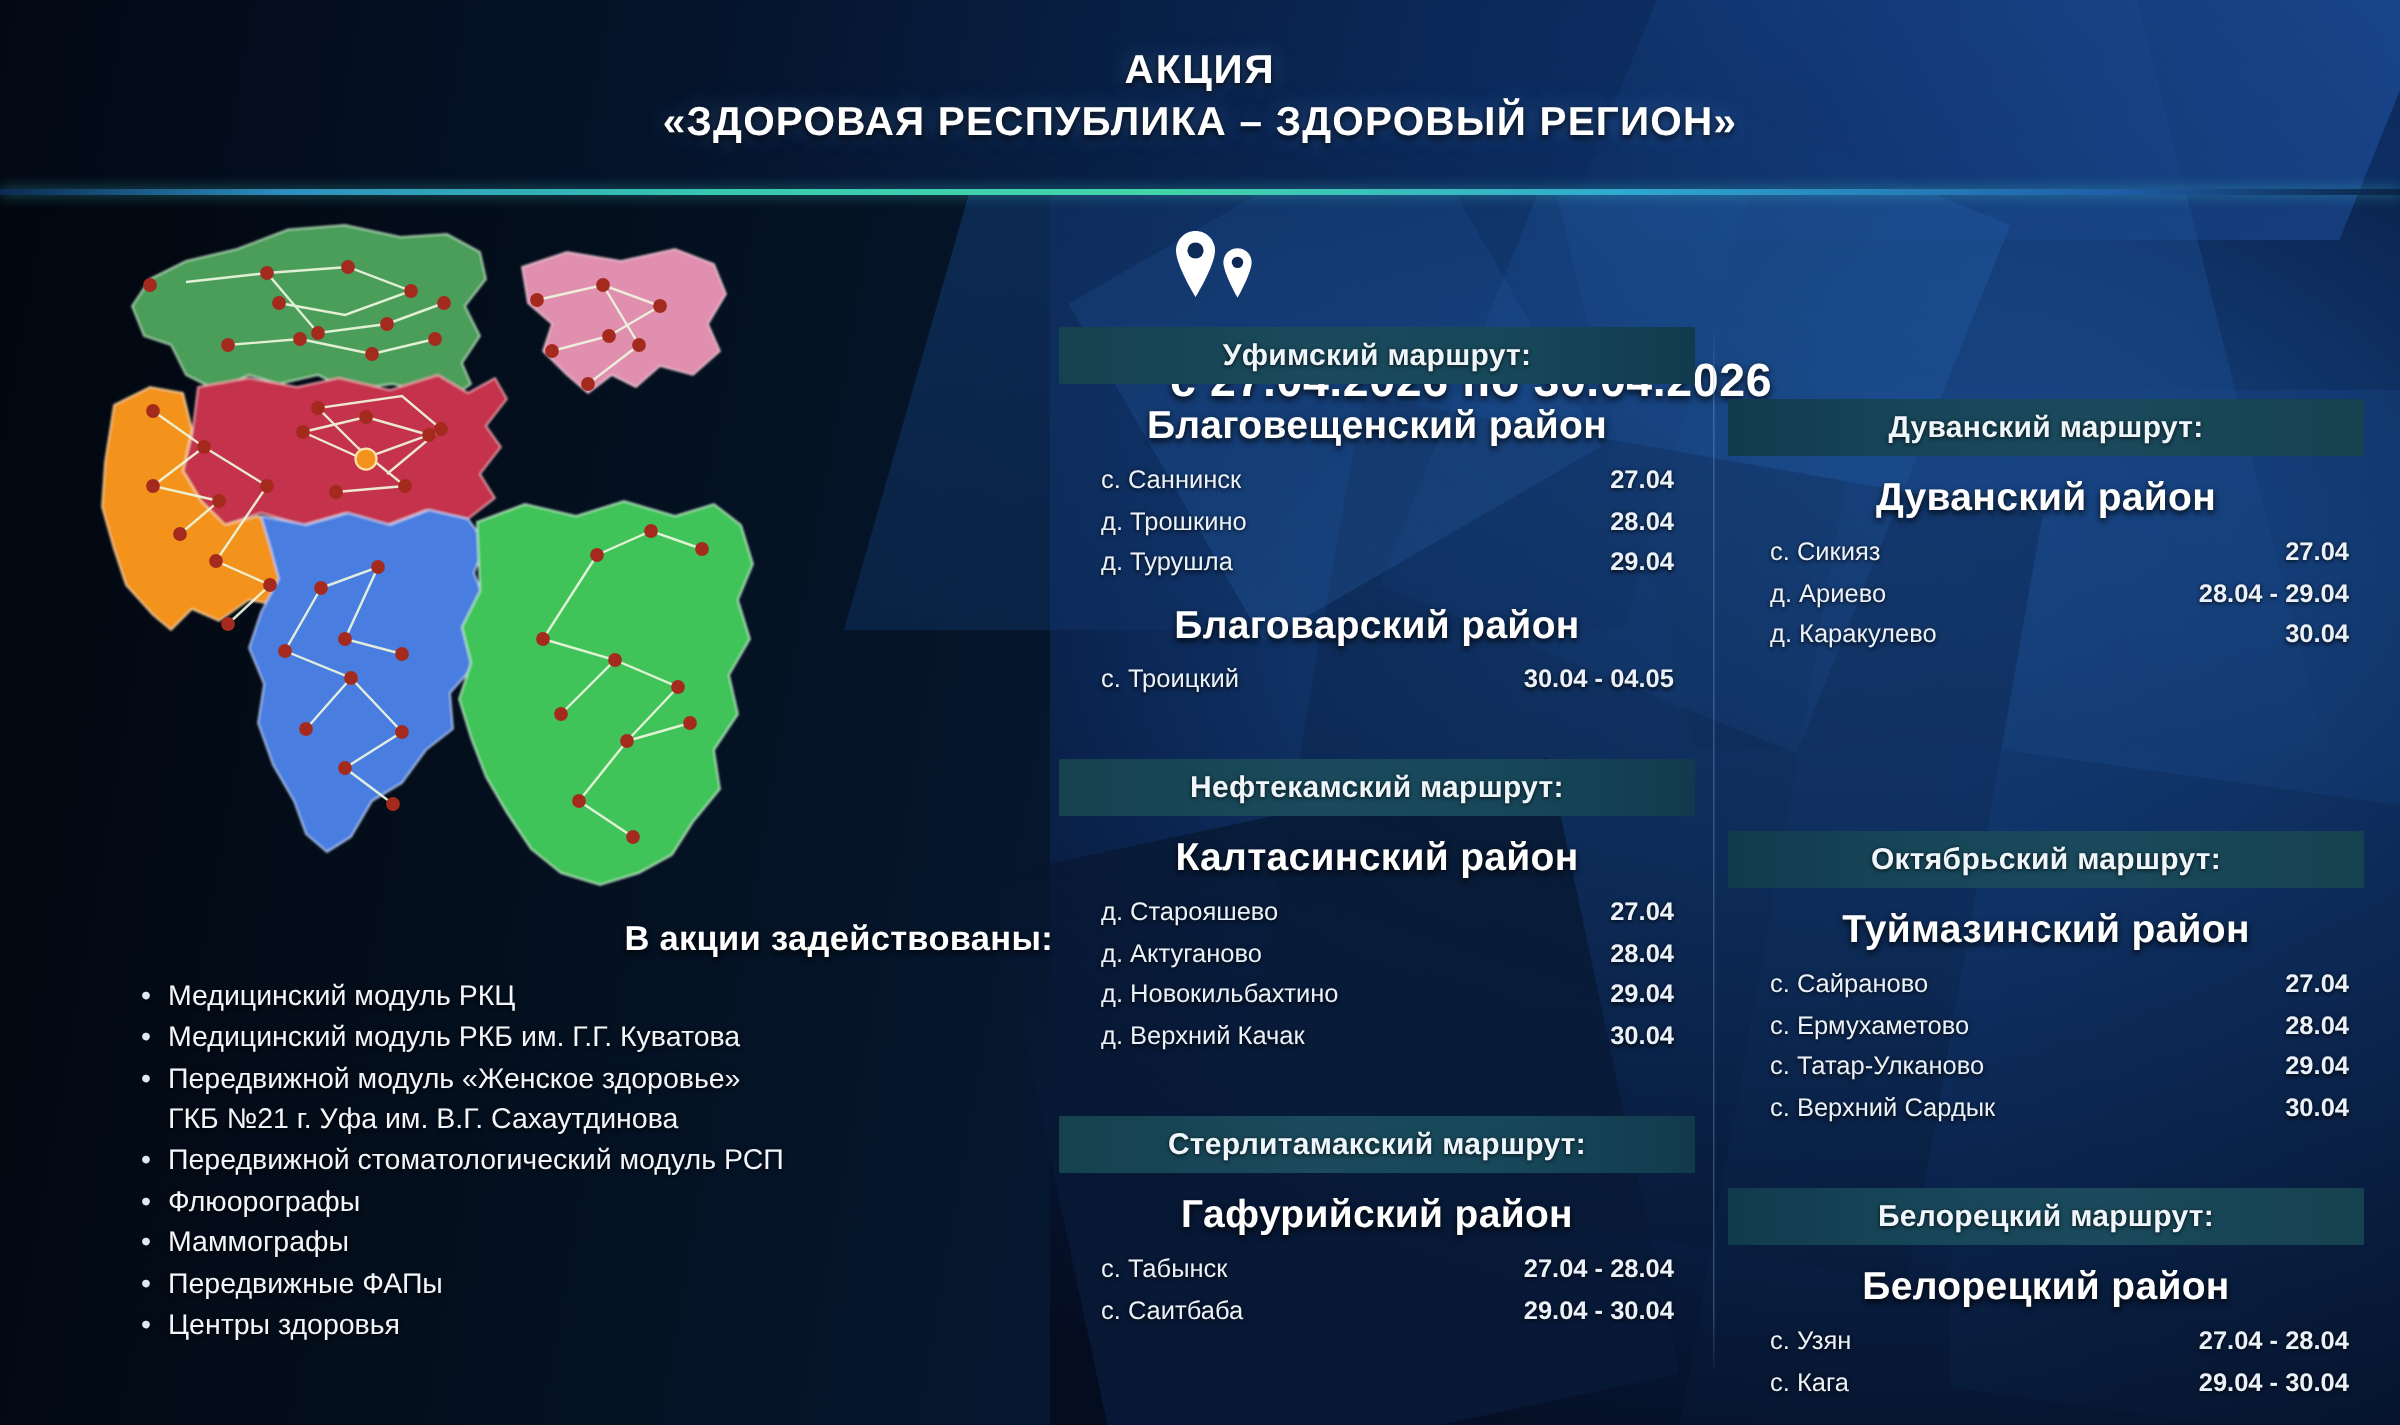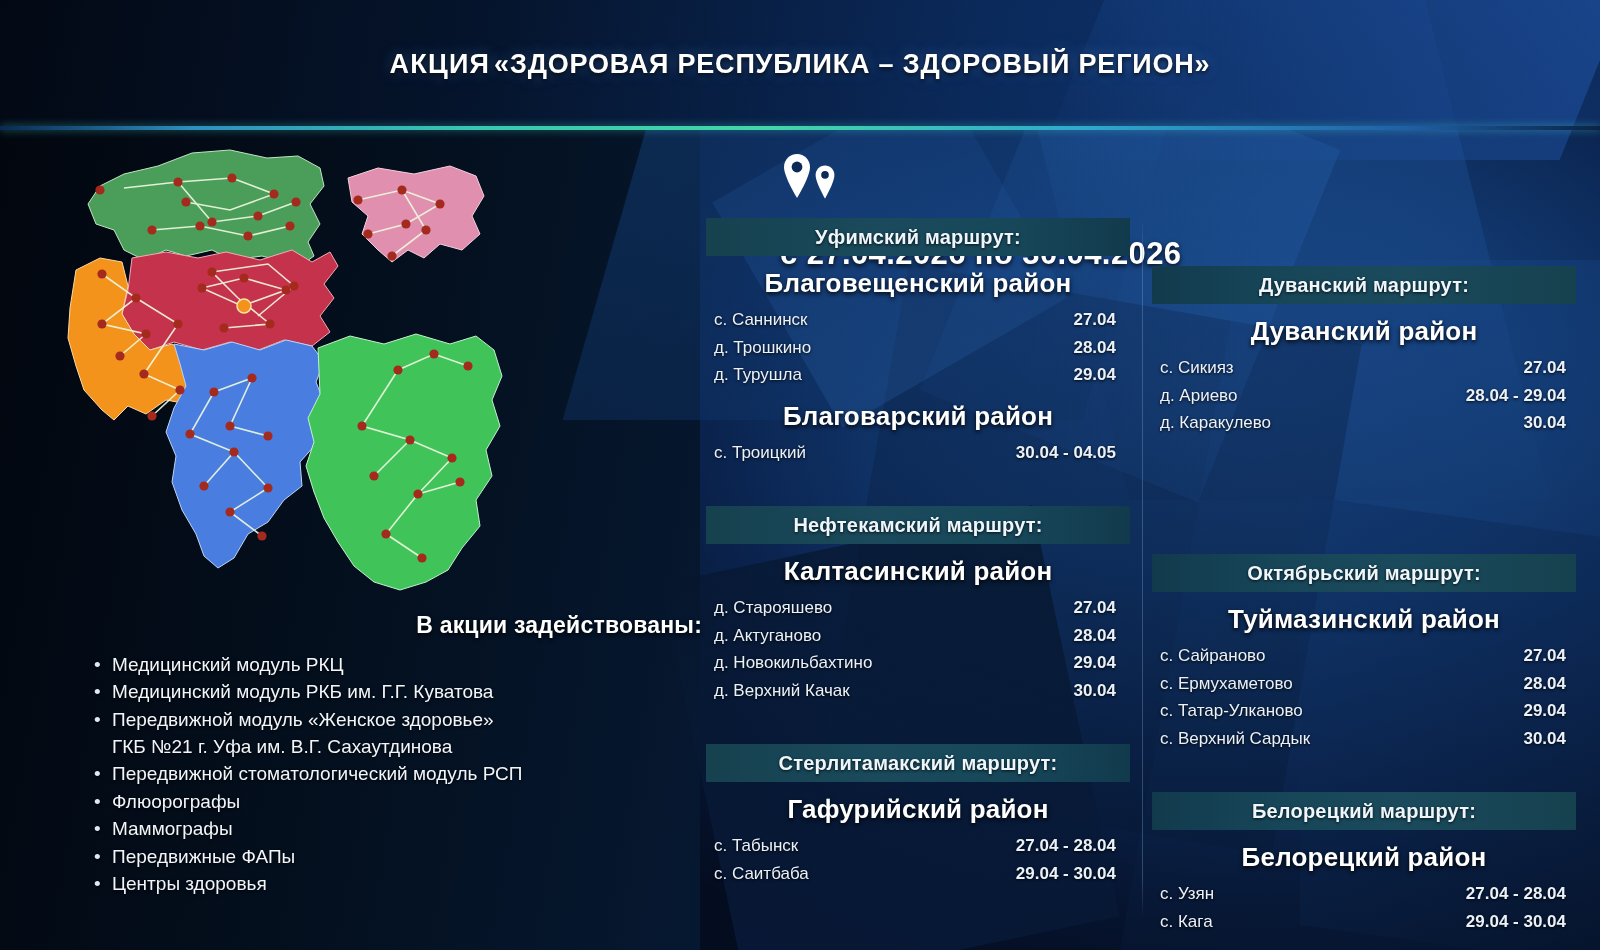--- a/index.html
+++ b/index.html
@@ -52,21 +52,21 @@
     background:linear-gradient(100deg,#030914 0%,#05142c 30%,#0b2a5c 62%,#11357090 100%);
   }
   .banner-tri {
     position:absolute; right:0; top:-40px; width:520px; height:200px;
     background:linear-gradient(215deg,#1d4f9d,#0c2char);
     background:linear-gradient(215deg,#1d4f9dcc,#0c2a5a00);
     transform:skewX(-22deg);
   }
   .banner-text {
     position:absolute; left:0; top:0; width:1600px; height:128px;
-    display:flex; flex-direction:row; align-items:center; justify-content:center;
+    display:flex; flex-direction:column; align-items:center; justify-content:center;
     gap:4px;
   }
   .banner-line1 {
     font-size:27px; font-weight:bold; letter-spacing:1.2px;
     text-shadow:0 2px 5px rgba(0,0,0,.85), 0 0 14px rgba(120,180,255,.35);
   }
   .banner-line2 {
     font-size:27px; font-weight:bold; letter-spacing:.8px;
     text-shadow:0 2px 5px rgba(0,0,0,.85), 0 0 14px rgba(120,180,255,.35);
   }
@@ -145,20 +145,21 @@
   }
   .district {
     text-align:center; font-size:26px; font-weight:bold; margin-top:12px; margin-bottom:7px;
     letter-spacing:.2px; text-shadow:0 2px 4px rgba(0,0,0,.9);
   }
   .stops { width:100%; }
   .stop-row {
     display:flex; justify-content:space-between; align-items:baseline;
     font-size:17px; line-height:1.62; padding:0 6px 0 4px; color:#eaf1f9;
     text-shadow:0 1px 3px rgba(0,0,0,.9);
+    margin-left:20px;
   }
   .stop-name { flex:0 0 auto; padding-left:4px; }
   .stop-date { flex:0 0 auto; font-weight:bold; text-align:right; min-width:120px; }
   .rb-l .stop-date { padding-right:8px; }
   .rb-r .stop-date { padding-right:4px; }
 </style>
 </head>
 <body>
 
 <div class="bg-root">

